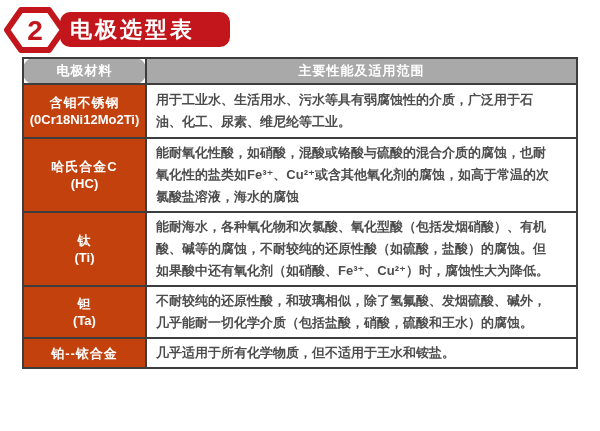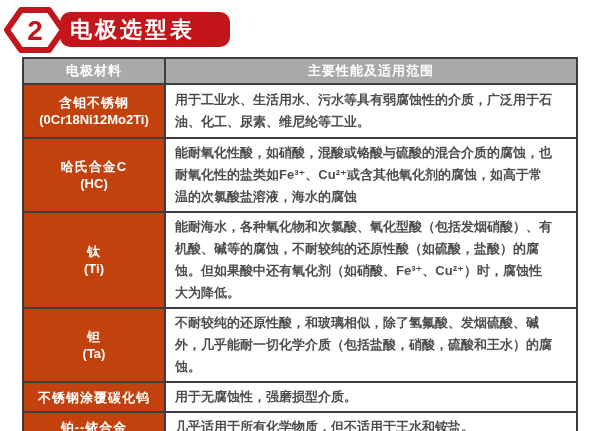--- a/index.html
+++ b/index.html
@@ -36,21 +36,21 @@
   }
   .electrode-table th {
     background: #a9a9a9;
     color: #ffffff;
     font-size: 13px;
     font-weight: bold;
     height: 26px;
     text-align: center;
     letter-spacing: 1px;
   }
-  .col-material { width: 142px; }
+  .col-material { width: 123px; border-radius: 11px; }
   .mat-cell {
     background: #c2410c;
     color: #ffffff;
     font-size: 13px;
     font-weight: bold;
     text-align: center;
     vertical-align: middle;
     line-height: 17px;
     padding: 2px 1px;
     letter-spacing: 1px;
@@ -111,26 +111,20 @@
         </td>
         <td class="desc-cell">能耐海水，各种氧化物和次氯酸、氧化型酸（包括发烟硝酸）、有机酸、碱等的腐蚀，不耐较纯的还原性酸（如硫酸，盐酸）的腐蚀。但如果酸中还有氧化剂（如硝酸、Fe³⁺、Cu²⁺）时，腐蚀性大为降低。</td>
       </tr>
       <tr style="height: 43px;">
         <td class="mat-cell">
           <div class="name">钽</div>
           <div class="grade">(Ta)</div>
         </td>
         <td class="desc-cell">不耐较纯的还原性酸，和玻璃相似，除了氢氟酸、发烟硫酸、碱外，几乎能耐一切化学介质（包括盐酸，硝酸，硫酸和王水）的腐蚀。</td>
       </tr>
-      <tr style="height: 23px;">
-        <td class="mat-cell">
-          <div class="name">不锈钢涂覆碳化钨</div>
-        </td>
-        <td class="desc-cell">用于无腐蚀性，强磨损型介质。</td>
-      </tr>
       <tr style="height: 25px;">
         <td class="mat-cell">
           <div class="name">铂--铱合金</div>
         </td>
         <td class="desc-cell">几乎适用于所有化学物质，但不适用于王水和铵盐。</td>
       </tr>
     </tbody>
 </table>
 
 </body></html>

